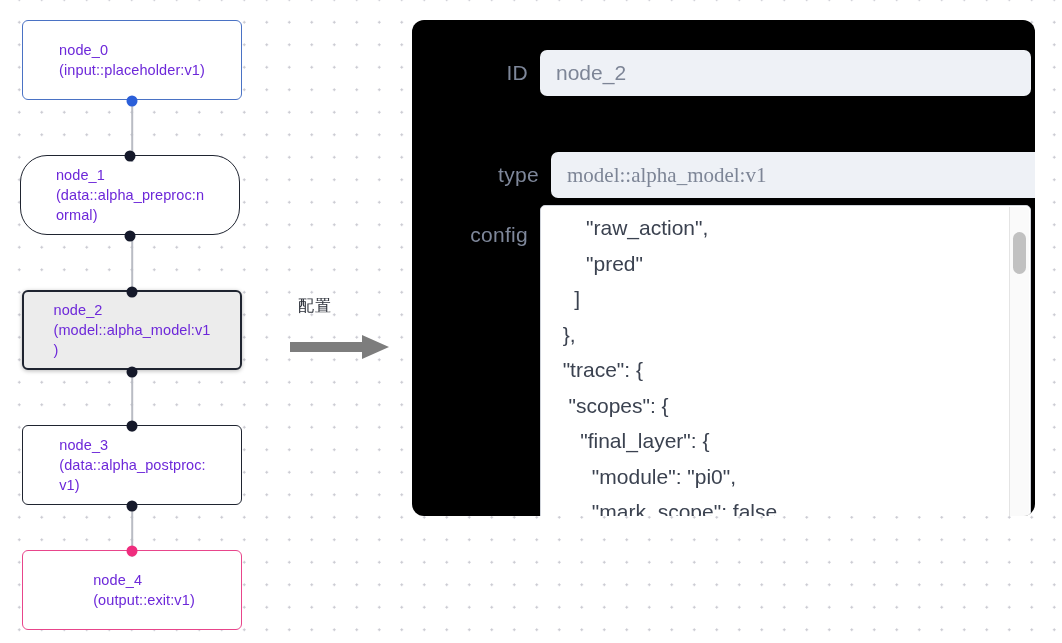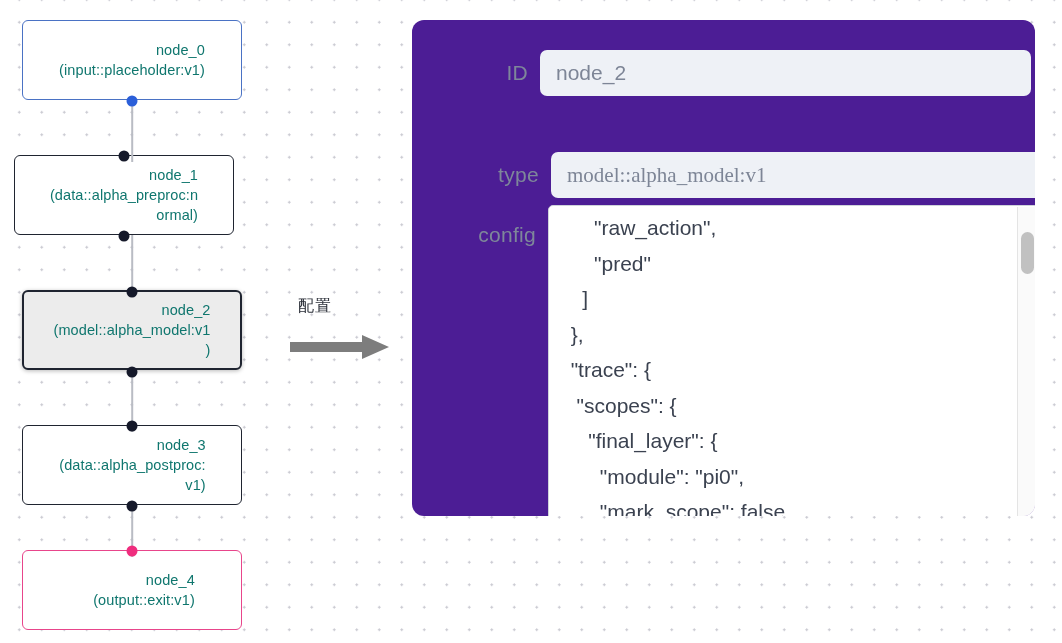--- a/index.html
+++ b/index.html
@@ -35,24 +35,24 @@
     position: absolute;
     box-sizing: border-box;
     width: 220px;
     height: 80px;
     border-radius: 6px;
     background: #ffffff;
     border: 1.6px solid #1f2430;
     display: flex;
     align-items: center;
     justify-content: center;
-    text-align: right;
+    text-align: left;
     font-size: 14.5px;
     line-height: 20px;
-    color: #0f766e;
+    color: #6d28d9;
     padding: 0 8px;
     letter-spacing: 0.1px;
   }
   .node .node-text {
     white-space: pre-line;
   }
   .node.is-input {
     border: 1.6px solid #4a72c4;
   }
   .node.is-selected {
@@ -110,21 +110,21 @@
     top: 38px;
   }
 
   
   #config-panel {
     position: absolute;
     left: 412px;
     top: 20px;
     width: 623px;
     height: 496px;
-    background: #4c1d95;
+    background: #000000;
     border-radius: 12px;
     box-sizing: border-box;
     overflow: hidden;
   }
 
   .field-row {
     position: absolute;
     display: flex;
     align-items: center;
   }
@@ -150,21 +150,21 @@
   #row-id { left: 0px; top: 30px; width: 623px; }
   #row-type { left: 11px; top: 105px; width: 623px; margin-top: 27px; }
 
   #row-id .field-label { width: 116px; margin-right: 12px; }
   #row-type .field-label { width: 116px; margin-right: 12px; }
   #row-id .field-input { width: 491px; height: 46px; }
   #row-type .field-input { width: 491px; height: 46px; font-family: Liberation Serif, serif; }
 
   #row-config {
     position: absolute;
-    left: 8px;
+    left: 0px;
     top: 185px;
     width: 623px;
     display: flex;
     align-items: flex-start;
   }
   #row-config .field-label {
     width: 116px;
     margin-right: 12px;
     margin-top: 18px;
   }
@@ -247,21 +247,21 @@
     <div class="edge" style="left:132px; top:235px; height:62px;"></div>
     <div class="edge" style="left:132px; top:370px; height:62px;"></div>
     <div class="edge" style="left:132px; top:505px; height:52px;"></div>
 
     <div class="node is-input" style="left:22px; top:20px;">
       <span class="node-text">node_0
 (input::placeholder:v1)</span>
       <span class="handle blue" style="top:80px;"></span>
     </div>
 
-    <div class="node" style="left:14px; top:155px;">
+    <div class="node" style="left:20px; top:155px;border-radius:27px;">
       <span class="node-text">node_1
 (data::alpha_preproc:n
 ormal)</span>
       <span class="handle" style="top:0px;"></span>
       <span class="handle" style="top:80px;"></span>
     </div>
 
     <div class="node is-selected" style="left:22px; top:290px;">
       <span class="node-text">node_2
 (model::alpha_model:v1

